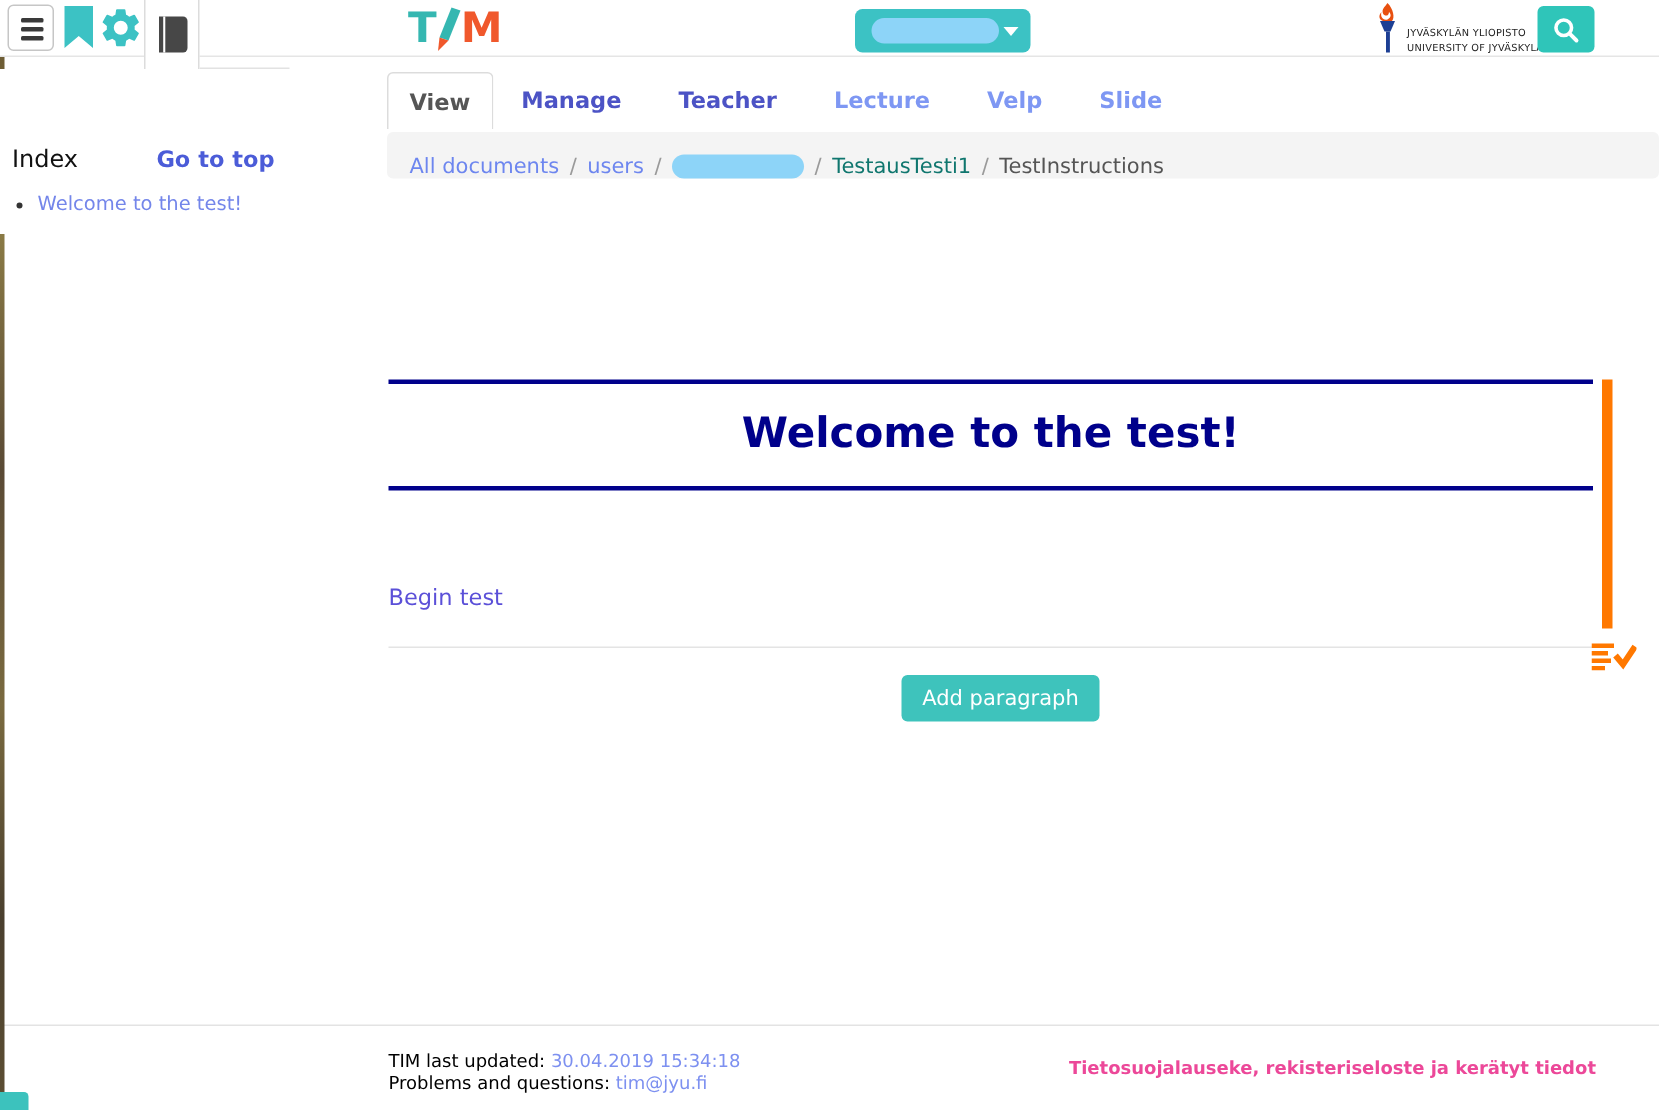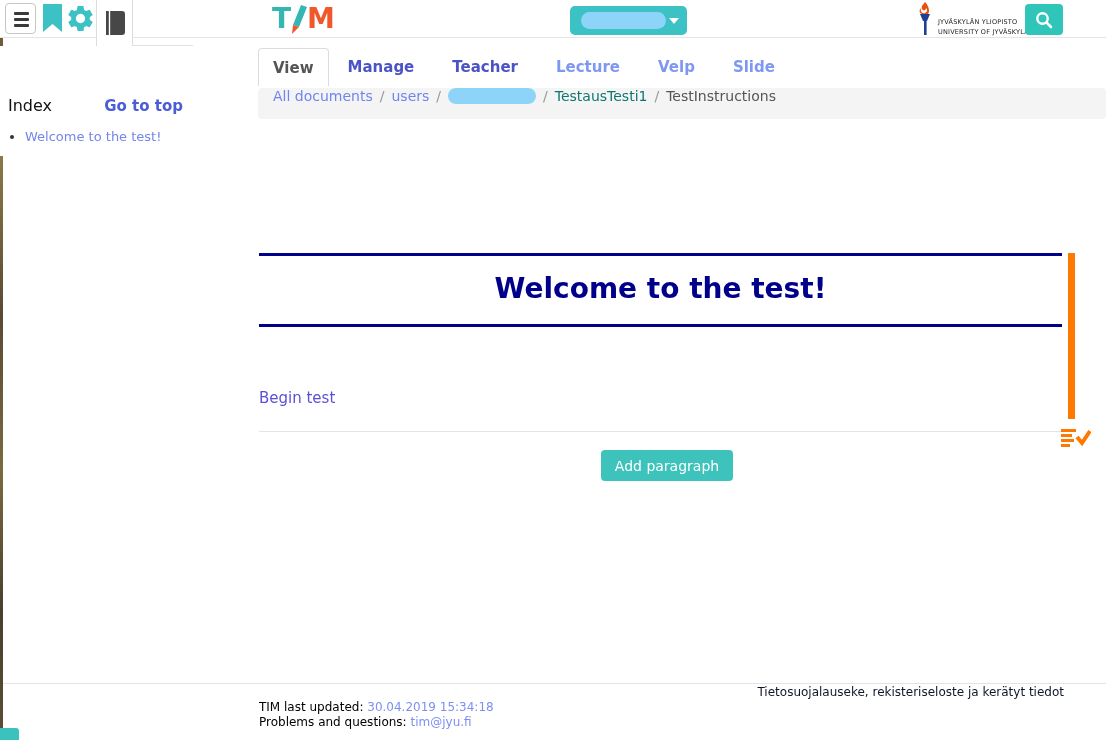--- a/index.html
+++ b/index.html
@@ -47,21 +47,21 @@
   .corner-teal { position:absolute; left:0; top:728px; width:19px; height:12px; background:#3cc2bd; border-top-right-radius:3px; border:none; cursor:pointer; z-index:6; }
 
   
   .doc-tabs { position:absolute; left:258px; top:48px; display:flex; align-items:stretch; font-size:15px; z-index:2; }
   .doc-tab { display:flex; align-items:center; padding:0 19px; height:38px; background:none; border:none; cursor:pointer; font-size:15px; font-family:inherit;font-weight:bold; }
   .doc-tab.active { border:1px solid #dcdcdc; border-bottom:none; border-radius:4px 4px 0 0; background:#fff; color:#555; padding:0 14px; }
   .doc-tab.visited { color:#4c53c5; }
   .doc-tab.plain { color:#7e97f3; }
 
   
-  .breadcrumb { position:absolute; left:258px; top:88px; width:848px; height:31px; background:#f4f4f4; border-radius:4px; display:flex; align-items:flex-start; padding-left:15px; font-size:14px; white-space:nowrap; }
+  .breadcrumb { position:absolute; left:258px; top:88px; width:848px; height:31px; background:#f4f4f4; border-radius:4px; display:flex; align-items:flex-end; padding-left:15px; font-size:14px; white-space:nowrap; }
   .crumb-link { color:#6d86ef; }
   .crumb-link.dark { color:#0f766e; }
   .crumb-sep { color:#9a9a9a; margin:0 7px; }
   .crumb-redaction { display:inline-block; width:88px; height:16px; border-radius:8px; background:#8dd4f8; cursor:pointer; }
   .crumb-current { color:#555; }
 
   
   .rule { position:absolute; left:259px; width:803px; height:3px; background:#00008b; }
   .rule-top { top:253px; } .rule-bottom { top:324px; }
   .doc-title { position:absolute; left:259px; top:272px; width:803px; text-align:center; font-size:28px; font-weight:bold; color:#00008b; }
@@ -69,21 +69,21 @@
   .begin-link { position:absolute; left:259px; top:389px; font-size:15px; color:#5b50d8; }
   .par-divider { position:absolute; left:259px; top:431px; width:803px; height:1px; background:#e4e4e4; }
   .read-marker { position:absolute; left:1068px; top:253px; width:7px; height:166px; background:#ff7800; border:none; cursor:pointer; padding:0; }
   .mark-read-btn { position:absolute; left:1061px; top:427px; background:none; border:none; cursor:pointer; }
   .add-par-btn { position:absolute; left:601px; top:450px; width:132px; height:31px; background:#3ec3bc; color:#fff; border:none; border-radius:4px; font-size:14px; font-family:inherit; cursor:pointer; }
 
   
   .footer-line { position:absolute; left:0; top:683px; width:1106px; height:1px; background:#e3e3e3; }
   .footer-left { position:absolute; left:259px; top:700px; font-size:12px; line-height:15px; color:#000; }
   .footer-left a { color:#7d90f0; }
-  .footer-right { position:absolute; right:42px; top:685px; font-size:12px; color:#0f172a; }
+  .footer-right { position:absolute; right:42px; top:705px; font-size:12px; color:#ec4899;font-weight:bold; }
 </style>
 </head>
 <body>
 
 <div class="page">
 
   <div class="header">
     <div class="logo">
       <span class="t">T</span>
       <svg width="18" height="32" viewBox="0 0 18 32">

